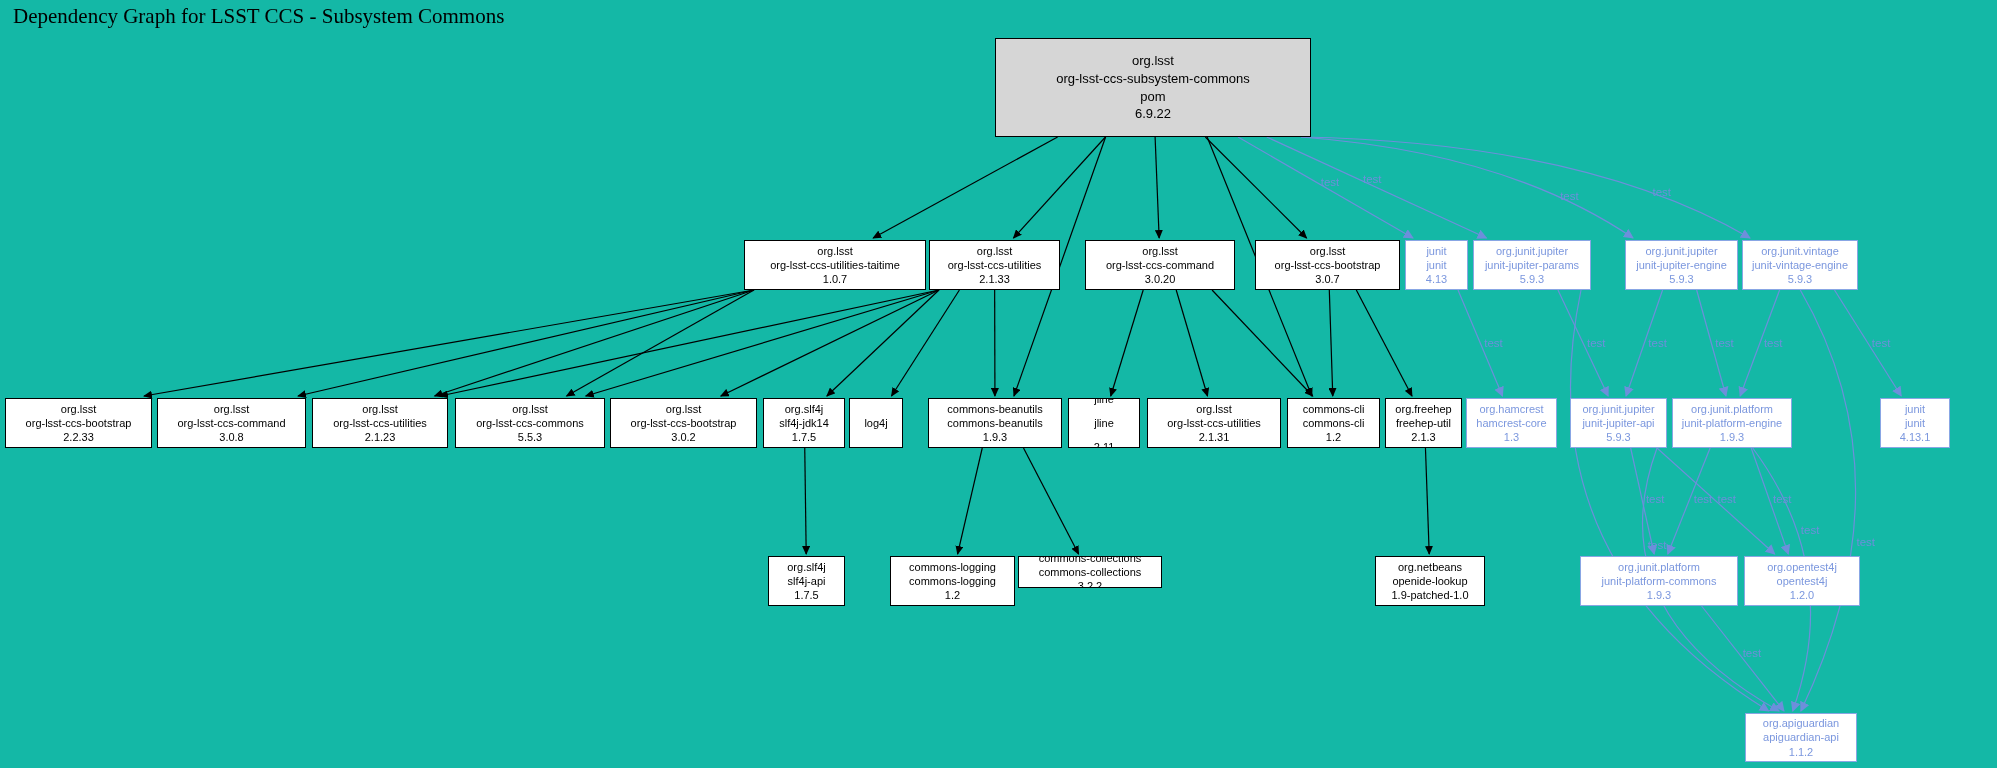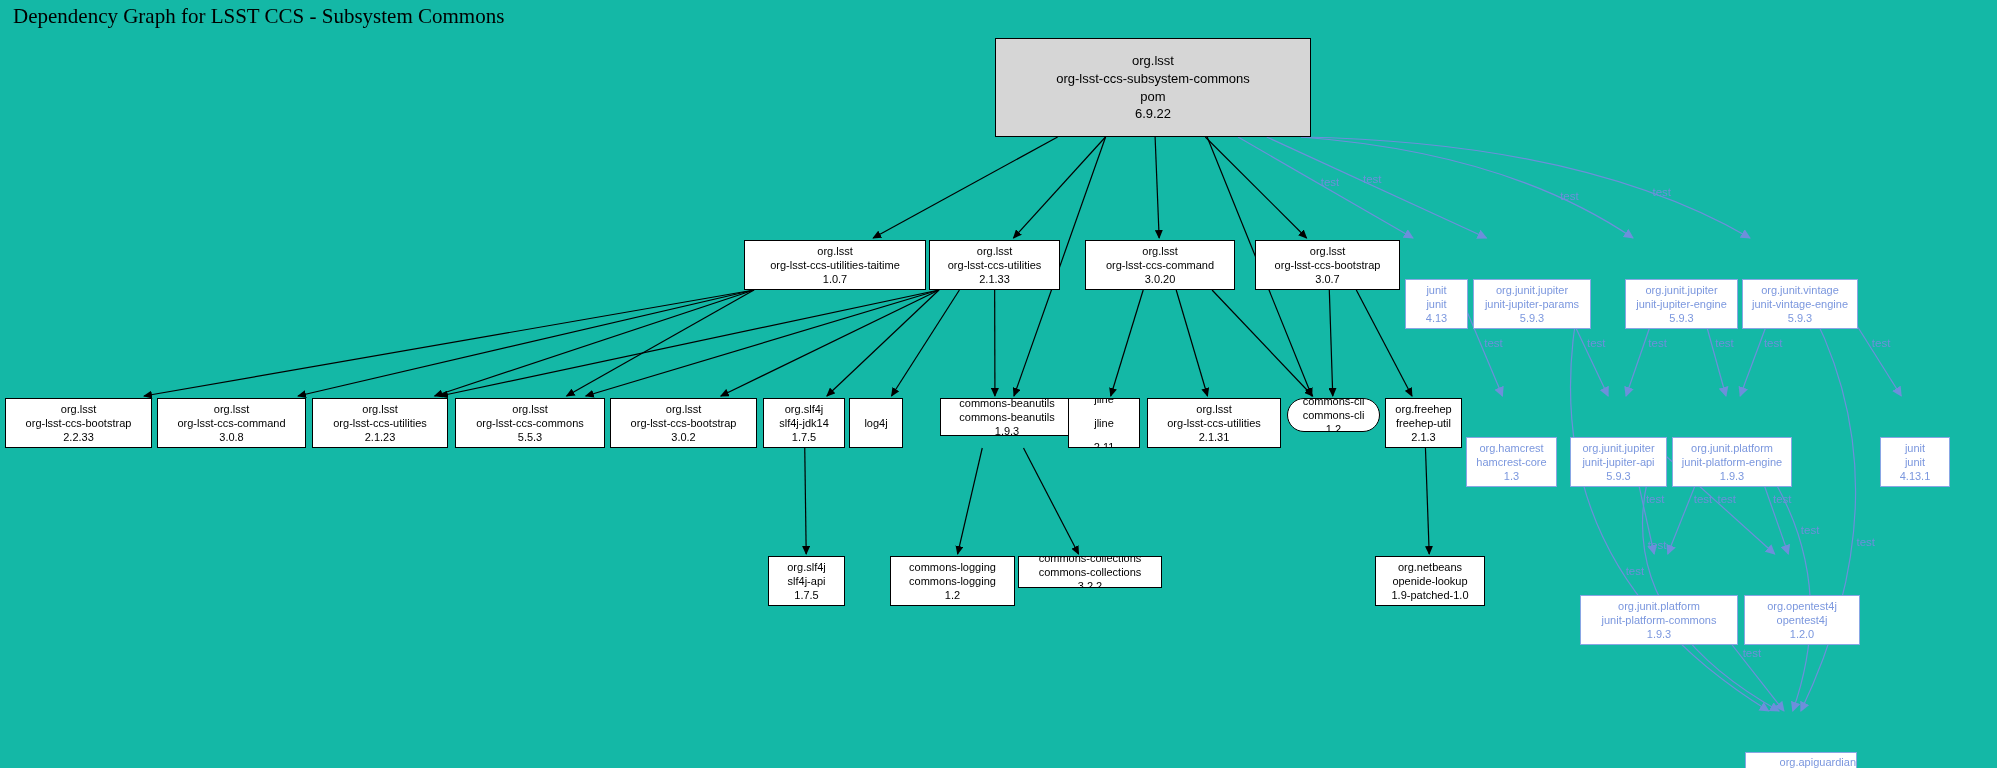--- a/index.html
+++ b/index.html
@@ -10,21 +10,21 @@
           font-size:21px;color:#000;white-space:nowrap;}
   #edge-layer{position:absolute;left:0;top:0;width:1997px;height:768px;}
   .edge{fill:none;stroke:#000;stroke-width:1.2px;}
   .edge.test{stroke:#6d8fdb;}
   .edge-label{fill:#6d8fdb;font-family:"Liberation Sans",sans-serif;font-size:11.5px;}
   .node{position:absolute;box-sizing:border-box;background:#ffffff;border:1.4px solid #000;
         display:flex;flex-direction:column;justify-content:center;align-items:center;
         text-align:center;font-size:11px;line-height:1.3;color:#000;white-space:nowrap;
         overflow:hidden;}
   .node.root{background:#d6d6d6;font-size:13px;line-height:1.35;}
-  .node.test{border:1.4px solid #88a6e4;color:#7b97de;margin-top:39px;}
+  .node.test{border:1.4px solid #88a6e4;color:#7b97de;}
 </style>
 </head>
 <body>
 
 <div id="canvas">
   <div id="page-title">Dependency Graph for LSST CCS - Subsystem Commons</div>
   <svg id="edge-layer" xmlns="http://www.w3.org/2000/svg" viewBox="0 0 1997 768">
     <defs>
       <marker id="arrow-compile" markerWidth="10" markerHeight="8" refX="8" refY="4" orient="auto" markerUnits="userSpaceOnUse">
         <path d="M0,0 L9,4 L0,8 z" fill="#000000"></path>
@@ -174,36 +174,36 @@
       <div class="node compile" style="left: 763px; top: 398px; width: 82px; height: 50px;">
         <div>org.slf4j</div>
         <div>slf4j-jdk14</div>
         <div>1.7.5</div>
       </div>
       <div class="node compile" style="left: 849px; top: 398px; width: 54px; height: 50px; gap: 44px;">
         <div>log4j</div>
         <div>log4j</div>
         <div>1.2.17</div>
       </div>
-      <div class="node compile" style="left: 928px; top: 398px; width: 134px; height: 38px; margin-left: 12px;">
+      <div class="node compile" style="left: 928px; top: 398px; width: 134px; height: 50px;">
         <div>commons-beanutils</div>
         <div>commons-beanutils</div>
         <div>1.9.3</div>
       </div>
       <div class="node compile" style="left: 1068px; top: 398px; width: 72px; height: 50px; gap: 10px;">
         <div>jline</div>
         <div>jline</div>
         <div>2.11</div>
       </div>
       <div class="node compile" style="left: 1147px; top: 398px; width: 134px; height: 50px;">
         <div>org.lsst</div>
         <div>org-lsst-ccs-utilities</div>
         <div>2.1.31</div>
       </div>
-      <div class="node compile" style="left: 1287px; top: 398px; width: 93px; height: 34px; border-radius: 19px;">
+      <div class="node compile" style="left: 1287px; top: 398px; width: 93px; height: 50px;">
         <div>commons-cli</div>
         <div>commons-cli</div>
         <div>1.2</div>
       </div>
       <div class="node compile" style="left: 1385px; top: 398px; width: 77px; height: 50px;">
         <div>org.freehep</div>
         <div>freehep-util</div>
         <div>2.1.3</div>
       </div>
       <div class="node test" style="left: 1466px; top: 398px; width: 91px; height: 50px; text-align: center;">
@@ -249,19 +249,19 @@
       <div class="node test" style="left: 1580px; top: 556px; width: 158px; height: 50px;">
         <div>org.junit.platform</div>
         <div>junit-platform-commons</div>
         <div>1.9.3</div>
       </div>
       <div class="node test" style="left: 1744px; top: 556px; width: 116px; height: 50px;">
         <div>org.opentest4j</div>
         <div>opentest4j</div>
         <div>1.2.0</div>
       </div>
-      <div class="node test" style="left: 1745px; top: 713px; width: 112px; height: 49px; align-items: flex-end;">
+      <div class="node test" style="left: 1745px; top: 713px; width: 112px; height: 49px;">
         <div>org.apiguardian</div>
         <div>apiguardian-api</div>
         <div>1.1.2</div>
       </div>
     </div>
 </div>
 
 </body></html>

